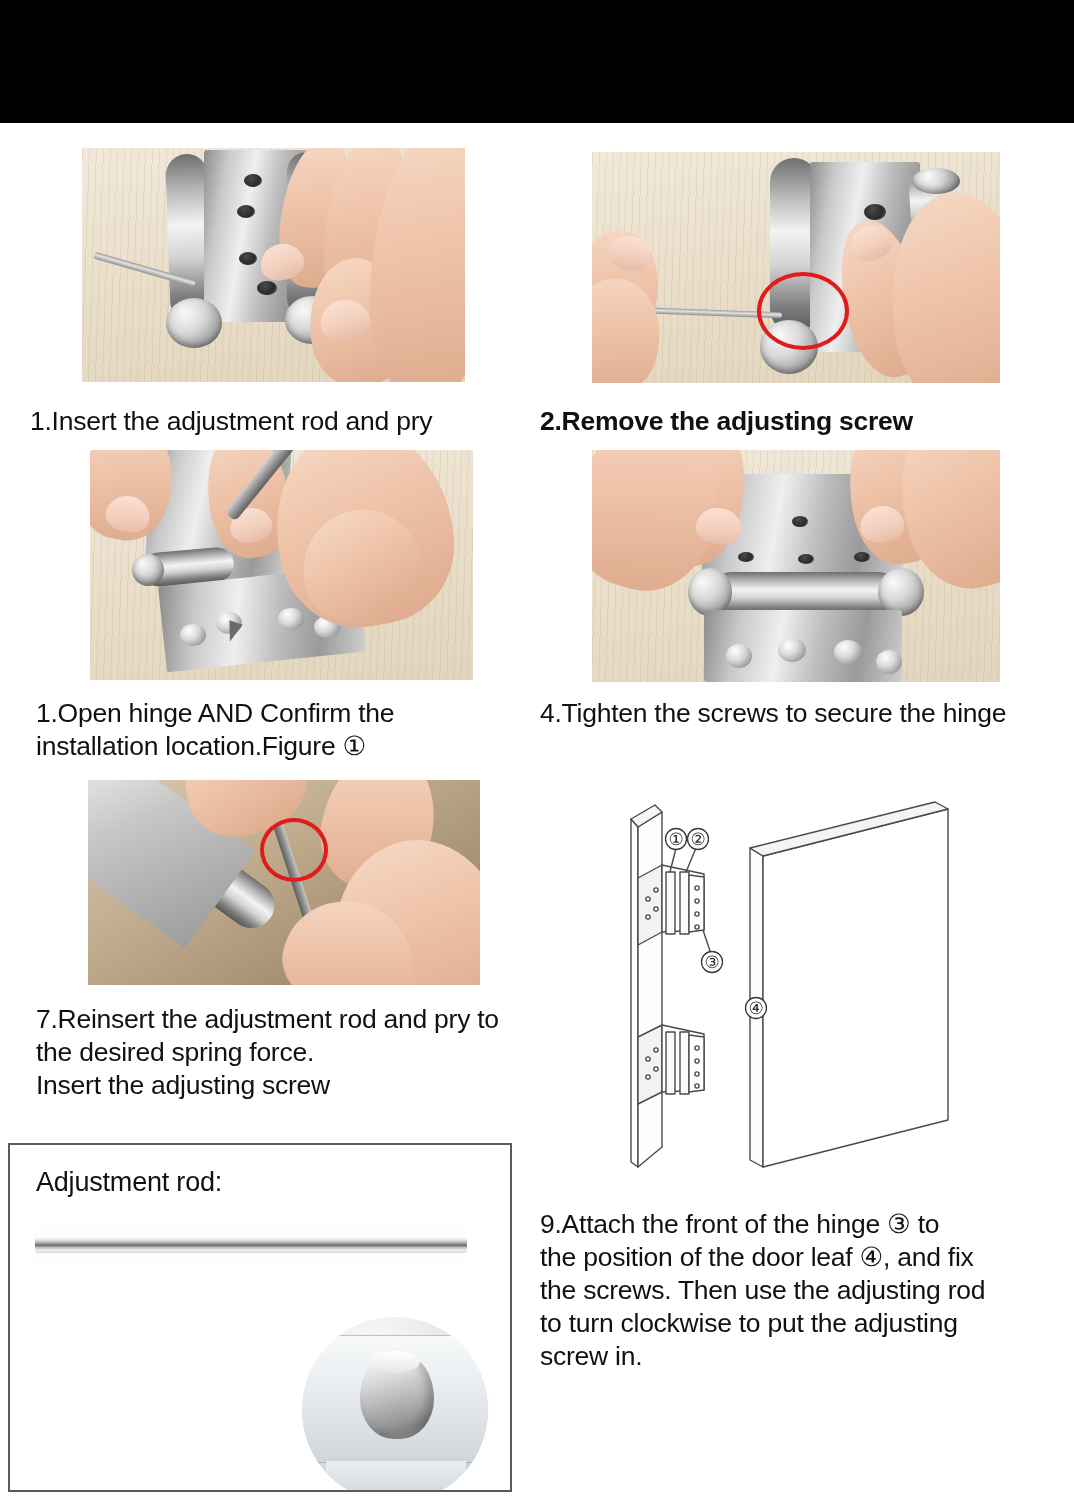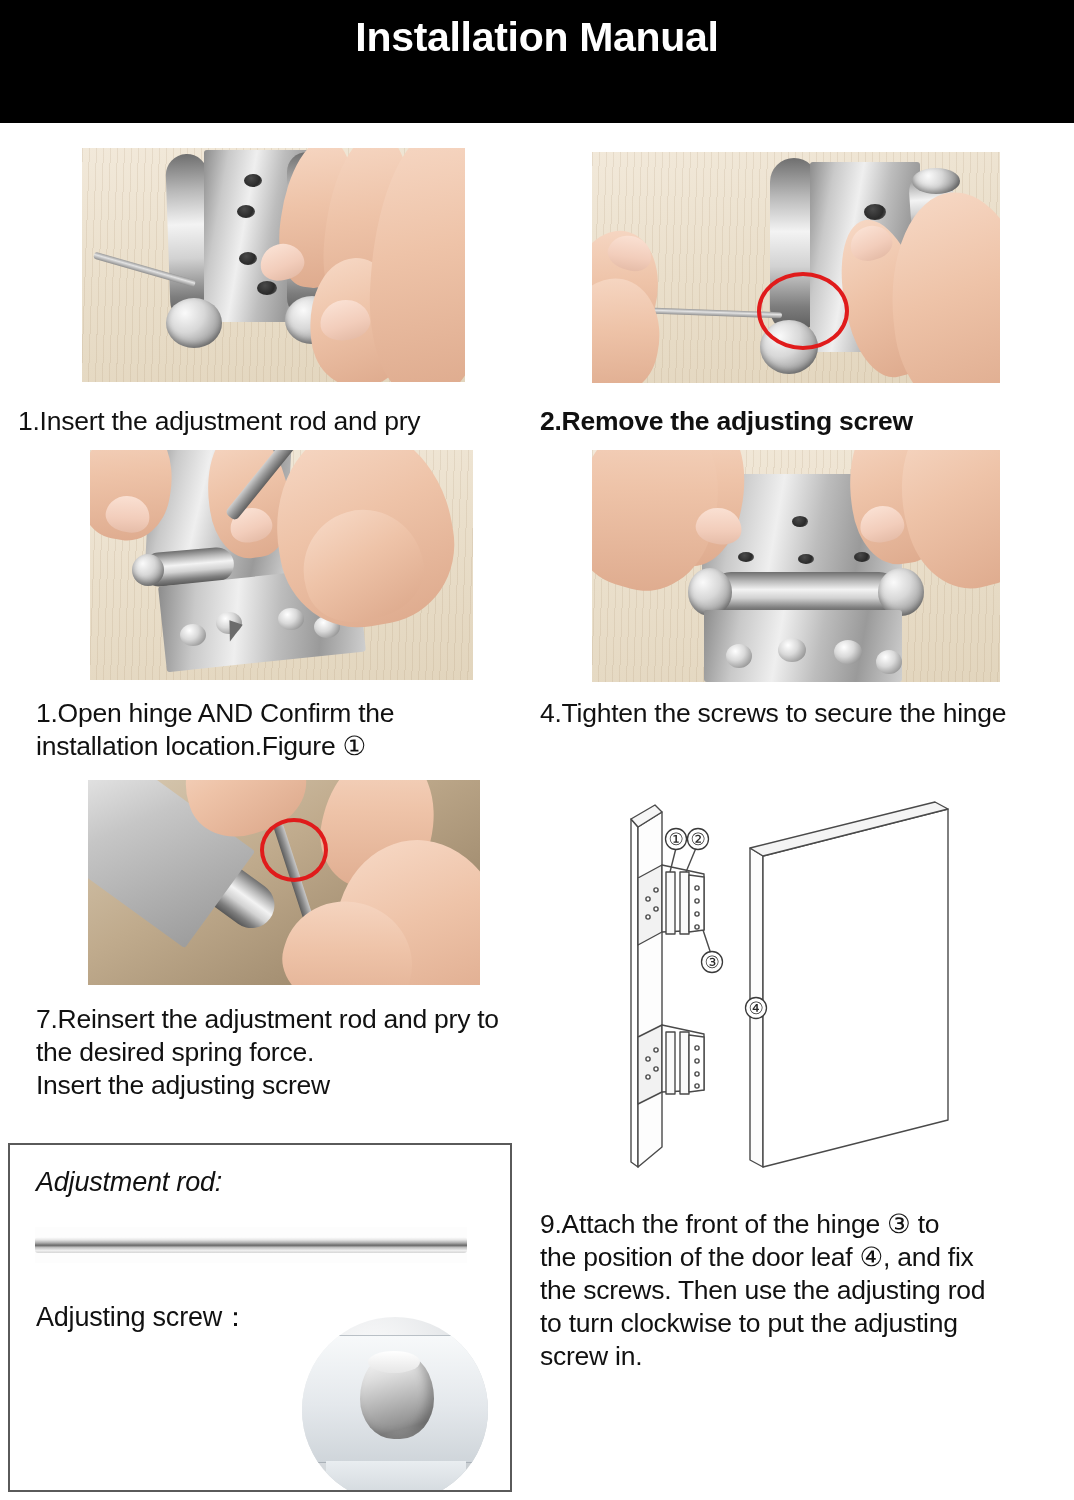--- a/index.html
+++ b/index.html
@@ -170,21 +170,20 @@
     border-radius: 50%;
     overflow: hidden;
     background: radial-gradient(circle at 38% 25%, #fdfdfd 0%, #e8eaec 40%,
                 #cdd2d6 72%, #b7bdc2 100%);
   }
 </style>
 </head>
 <body>
 
 <div class="header-band">
-  <div class="header-title">Installation Manual</div>
 </div>
 
 <div class="photo" style="left:82px; top:148px; width:383px; height:234px;">
   <div class="wood"></div>
 
   <div class="barrel" style="left:86px; top:6px; width:42px; height:168px; transform:rotate(-2deg);"></div>
   <div class="plate" style="left:122px; top:2px; width:110px; height:172px;"></div>
   <div class="barrel" style="left:205px; top:4px; width:40px; height:166px;"></div>
   <div class="hole" style="left:162px; top:26px; width:18px; height:13px;"></div>
   <div class="hole" style="left:155px; top:57px; width:18px; height:13px;"></div>
@@ -195,21 +194,21 @@
 
   <div class="rod-tool" style="left:10px; top:118px; width:105px; height:7px; transform:rotate(16deg);"></div>
 
   <div class="finger" style="left:200px; top:-10px; width:72px; height:150px; transform:rotate(8deg);"></div>
   <div class="finger" style="left:244px; top:-16px; width:86px; height:190px; transform:rotate(6deg);"></div>
   <div class="finger" style="left:228px; top:110px; width:96px; height:128px; transform:rotate(-4deg);"></div>
   <div class="finger" style="left:290px; top:-20px; width:120px; height:270px; transform:rotate(4deg);"></div>
   <div class="nail" style="left:178px; top:96px; width:44px; height:36px; transform:rotate(-14deg);"></div>
   <div class="nail" style="left:238px; top:152px; width:50px; height:40px; transform:rotate(-8deg);"></div>
 </div>
-<div class="caption" style="left:18px; top:405px; width:500px;">1.Insert the adjustment rod and pry</div>
+<div class="caption" style="left:30px; top:405px; width:500px;">1.Insert the adjustment rod and pry</div>
 
 <div class="photo" style="left:592px; top:152px; width:408px; height:231px;">
   <div class="wood"></div>
   <div class="barrel" style="left:178px; top:6px; width:48px; height:175px;"></div>
   <div class="plate" style="left:218px; top:10px; width:110px; height:190px;"></div>
   <div class="barrel" style="left:318px; top:18px; width:44px; height:70px; transform:rotate(-4deg);"></div>
   <div class="hole" style="left:272px; top:52px; width:22px; height:16px;"></div>
   <div class="hole" style="left:258px; top:76px; width:22px; height:16px;"></div>
   <div class="hole" style="left:268px; top:148px; width:20px; height:15px;"></div>
   <div class="cap" style="left:168px; top:168px; width:58px; height:54px;"></div>
@@ -358,27 +357,26 @@
   </svg>
 </div>
 <div class="caption" style="left:540px; top:1208px; width:520px;">9.Attach the front of the hinge ③ to
 the position of the door leaf ④, and fix
 the screws. Then use the adjusting rod
 to turn clockwise to put the adjusting
 screw in.</div>
 
 <div class="parts-box">
 
-  <div class="parts-label" style="left:26px; top:22px;font-style:italic;">Adjustment rod:</div>
+  <div class="parts-label" style="left:26px; top:22px;">Adjustment rod:</div>
 
   <div class="rod-photo">
     <div class="rod-metal"></div>
   </div>
 
-  <div class="parts-label" style="left:26px; top:154px;">Adjusting screw：</div>
 
 
   <div class="screw-photo">
     <div style="position:absolute; left:-10px; top:18px; width:220px; height:128px;
                 background:linear-gradient(180deg,#f7f9fa 0%, #e4e8ec 55%, #cfd5da 100%);
                 border-top:1px solid #b9c0c6; border-bottom:1px solid #aab1b8;"></div>
     <div style="position:absolute; left:58px; top:38px; width:74px; height:84px;
                 border-radius:40% 40% 46% 46% / 52% 52% 48% 48%;
                 background:linear-gradient(165deg,#fdfdfd 0%, #dcdcdc 28%,
                            #b0b0b0 58%, #8c8c8c 82%, #b5b5b5 100%);

